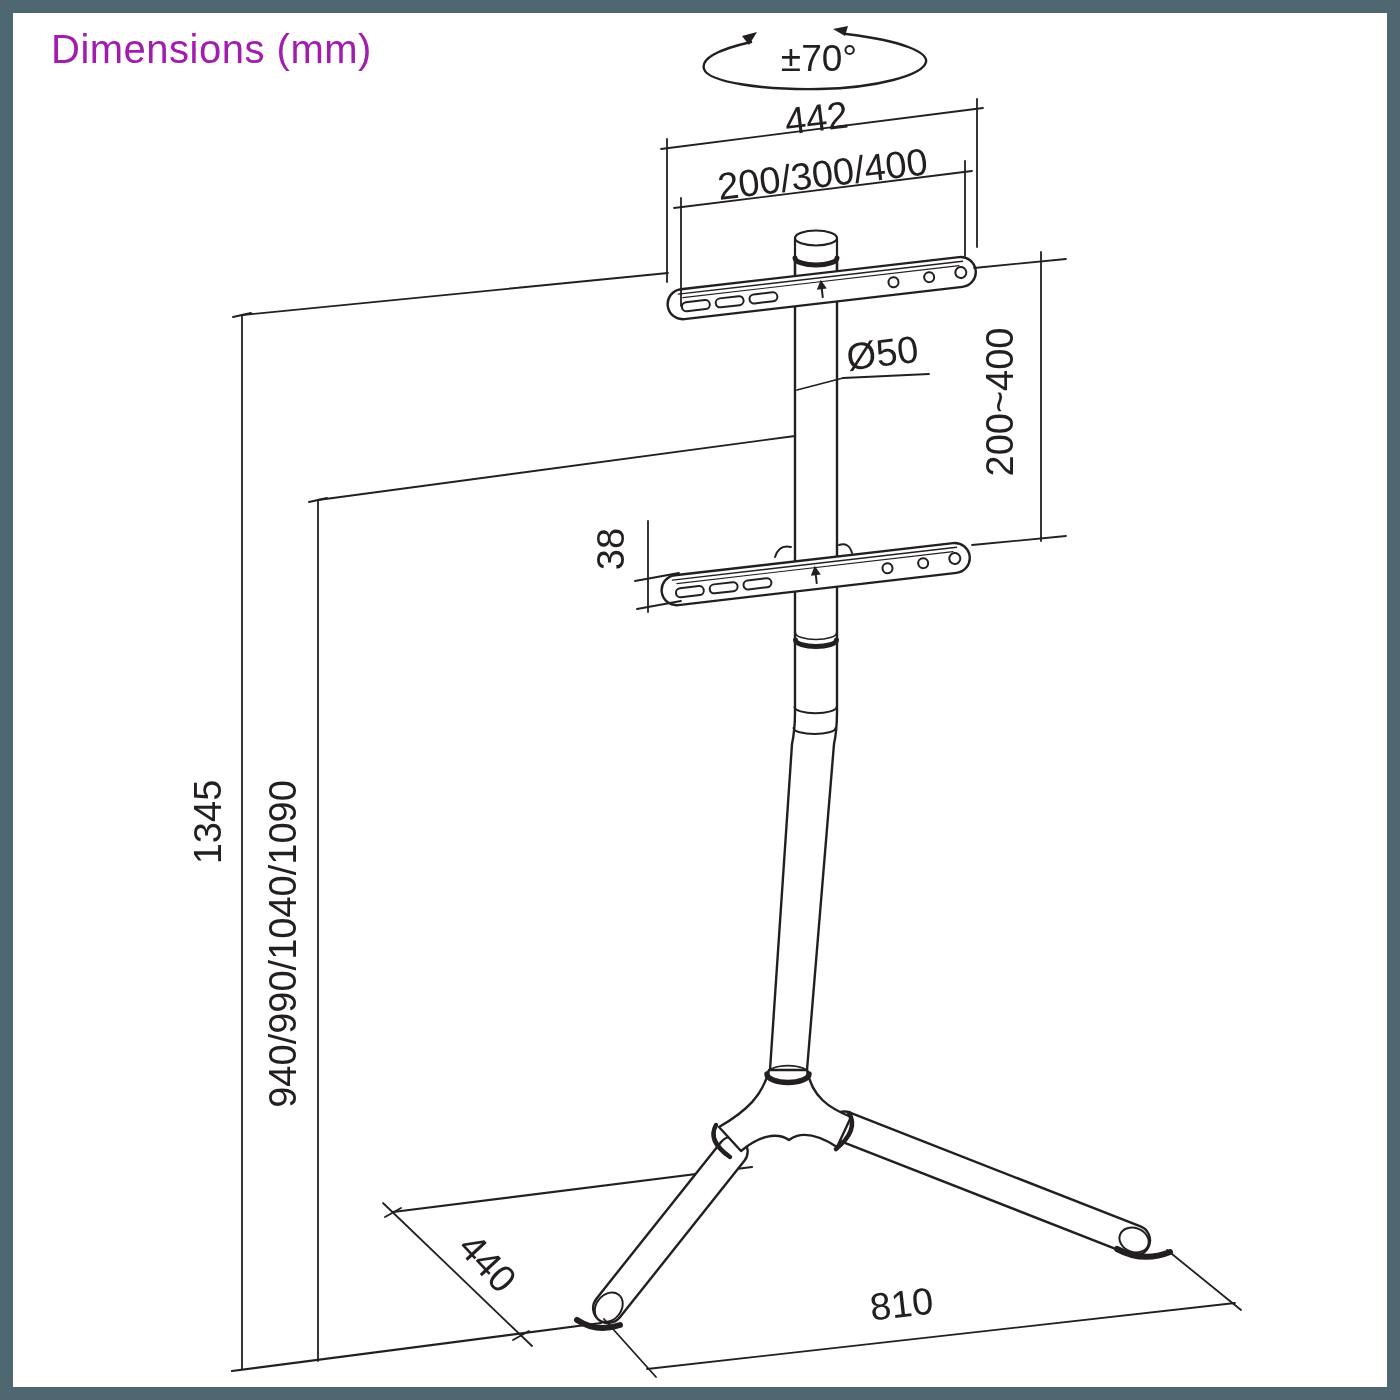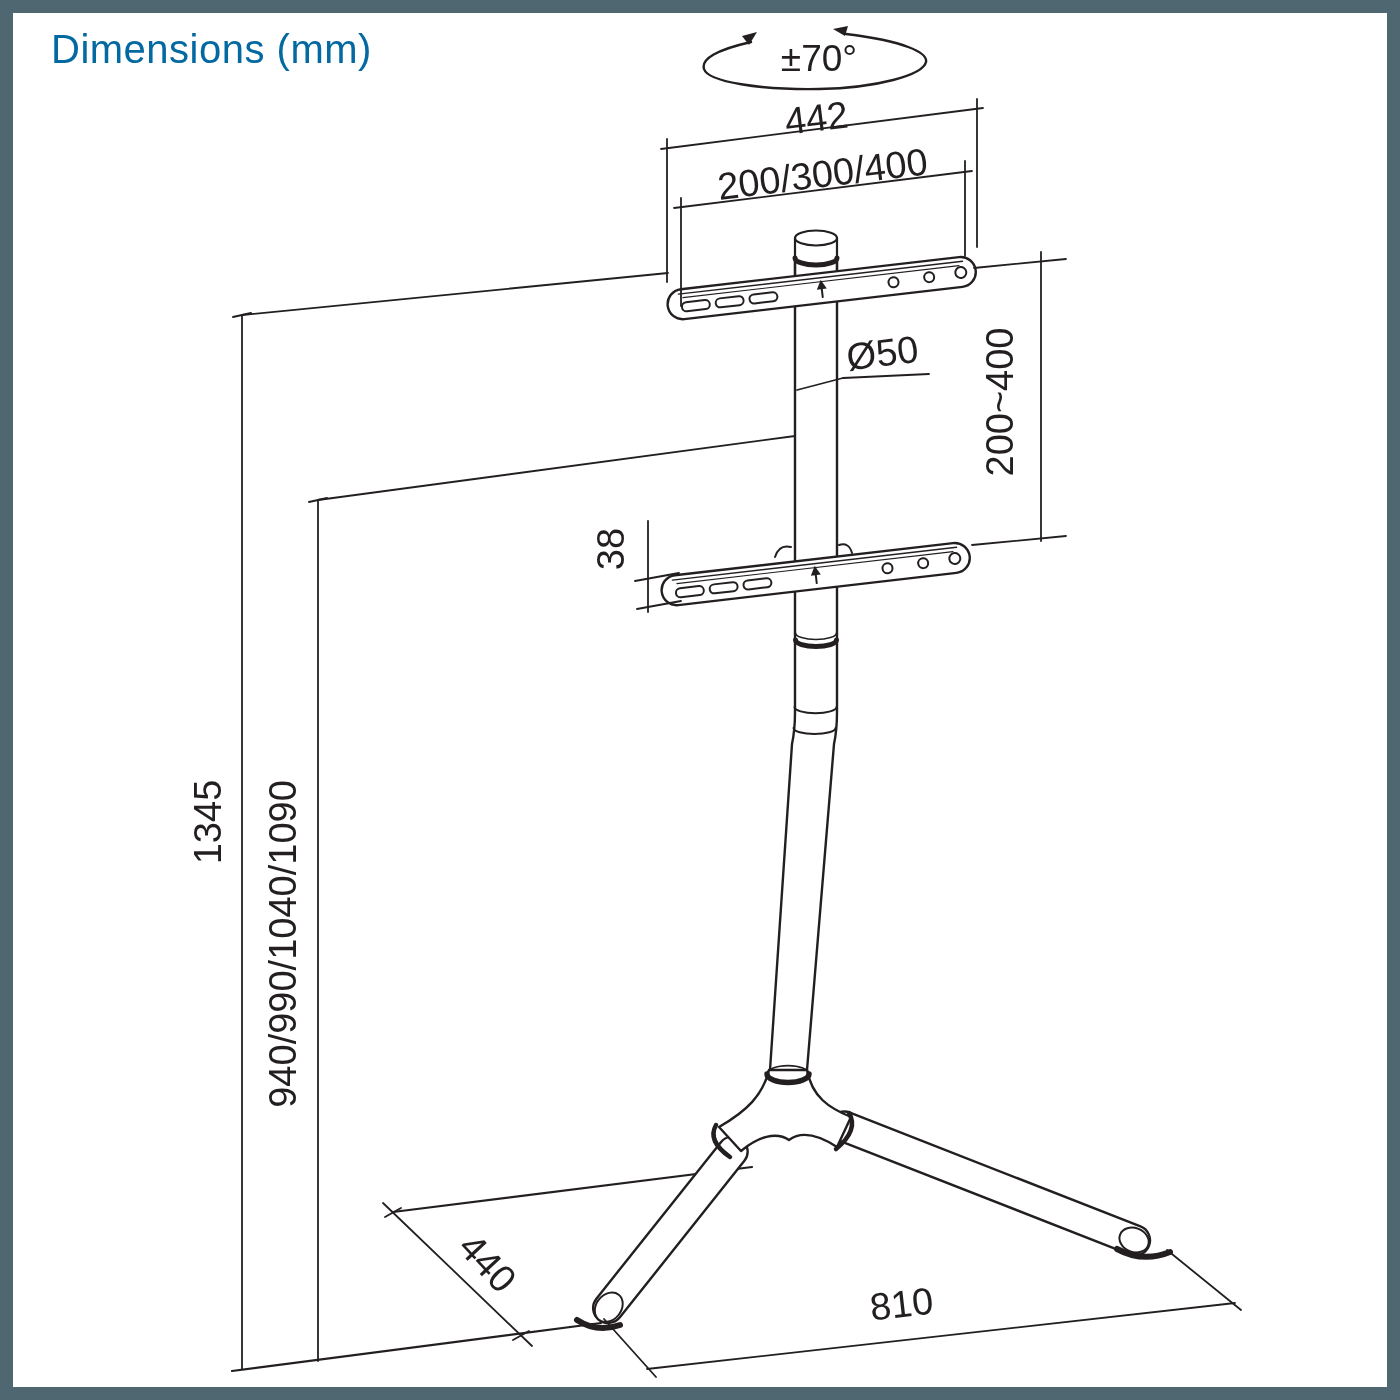--- a/index.html
+++ b/index.html
@@ -3,21 +3,21 @@
 <meta charset="utf-8">
 <style>
   html,body{margin:0;padding:0;background:#ffffff;}
   .page{
     position:relative;width:1400px;height:1400px;box-sizing:border-box;
     border:13px solid #4e6770;background:#ffffff;overflow:hidden;
     font-family:"Liberation Sans",sans-serif;color:var(--line,#231f20);
   }
   .title{
     position:absolute;left:38px;top:14px;font-size:40px;font-weight:500;
-    letter-spacing:.5px;color:#0369a1;
+    letter-spacing:.5px;color:#a21caf;
   }
   svg{position:absolute;left:0;top:0;}
   text{fill:currentColor;stroke:none;font-family:"Liberation Sans",sans-serif;}
   .dim{font-size:38px;text-anchor:middle;}
   .rot{font-size:37px;text-anchor:middle;}
 </style>
 </head>
 <body>
 
 <div class="page" style="border-color: rgb(78, 103, 112); --line: #231f20;">

